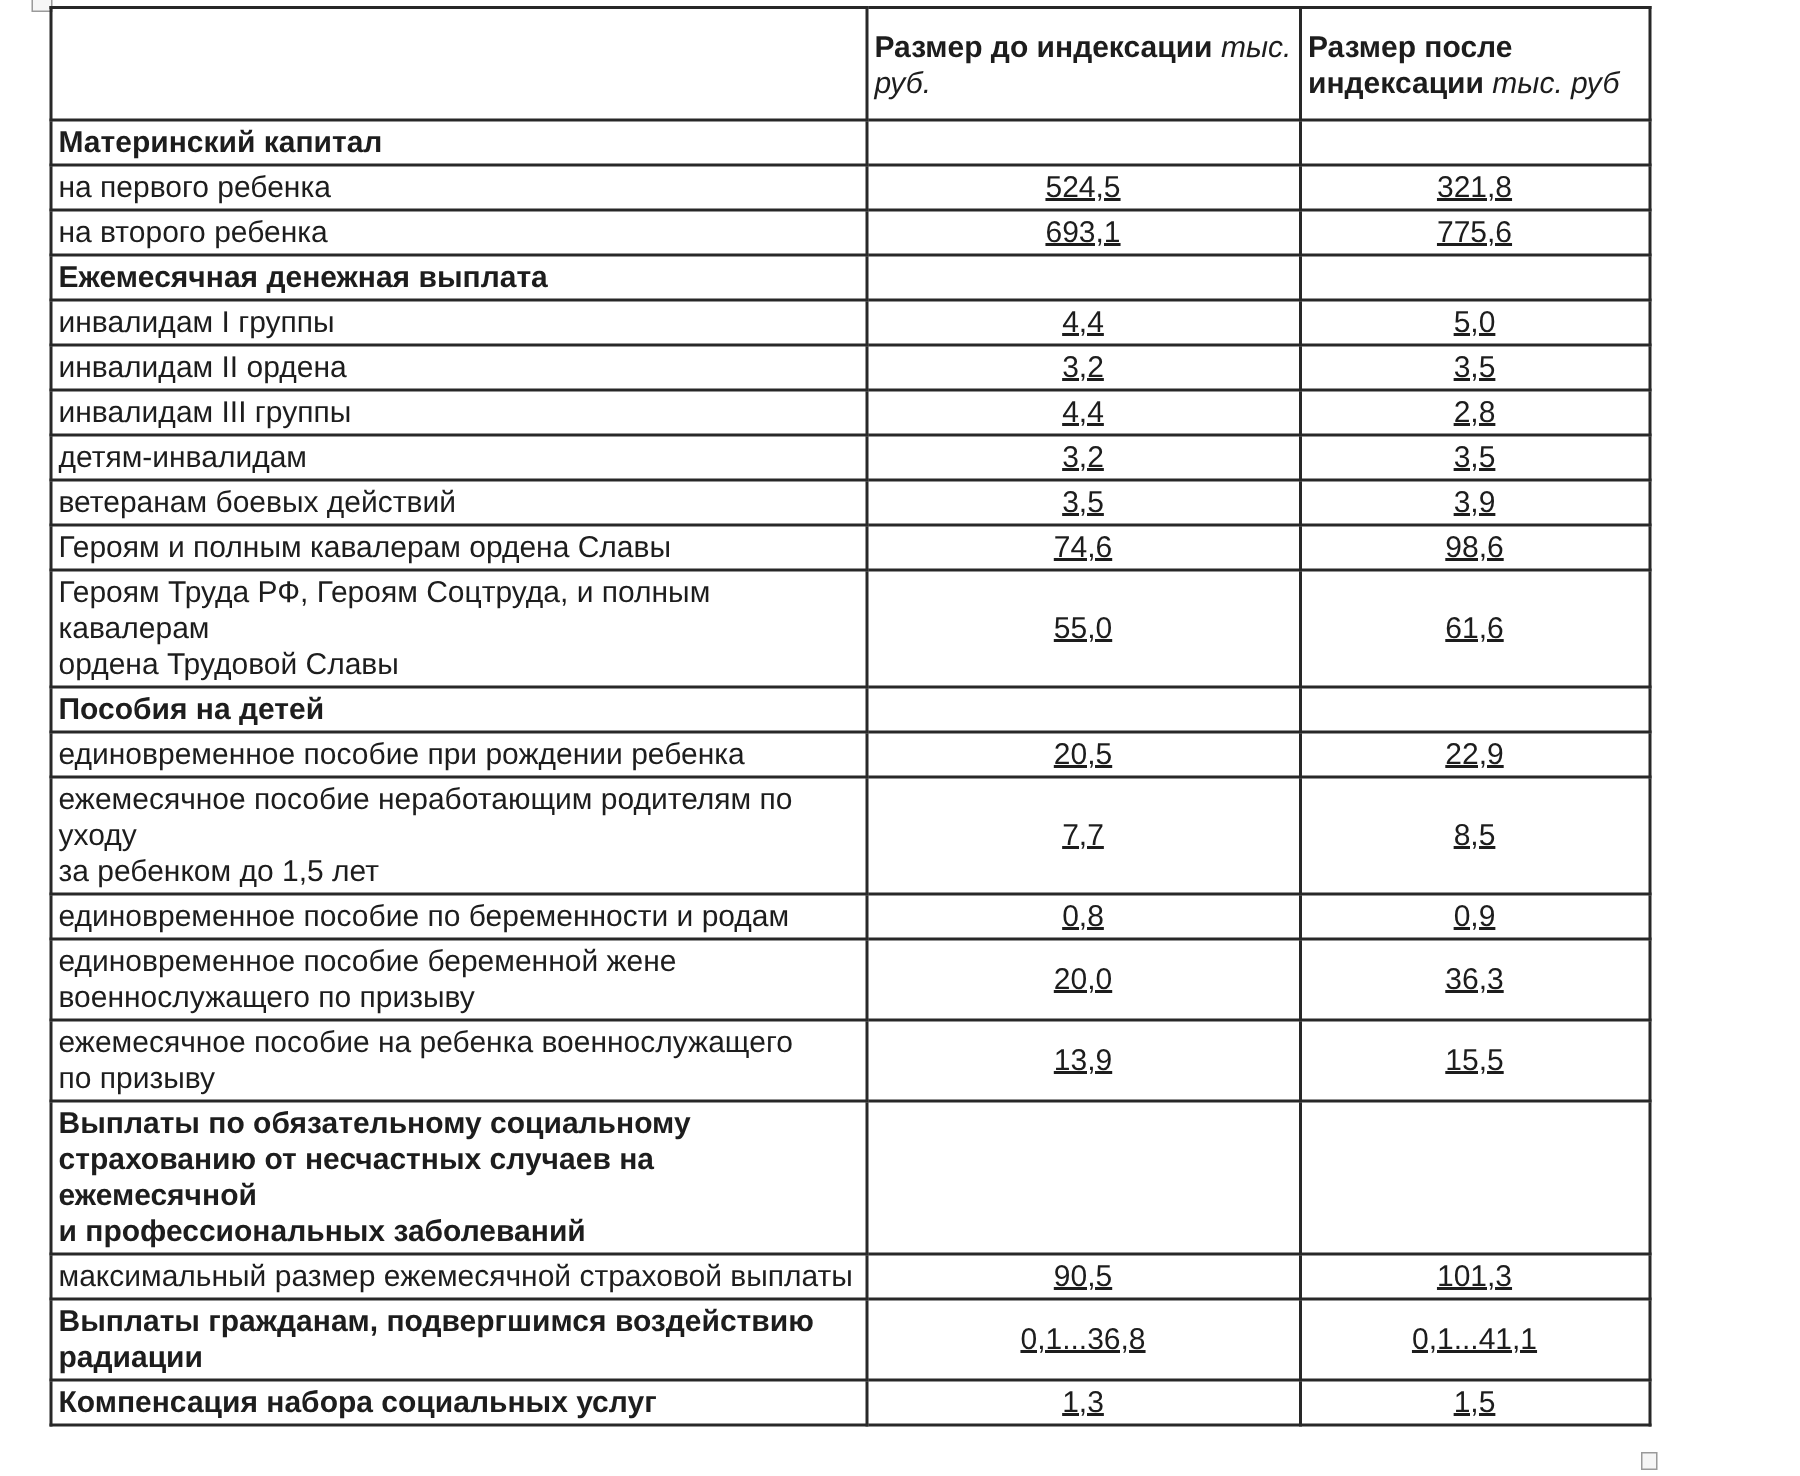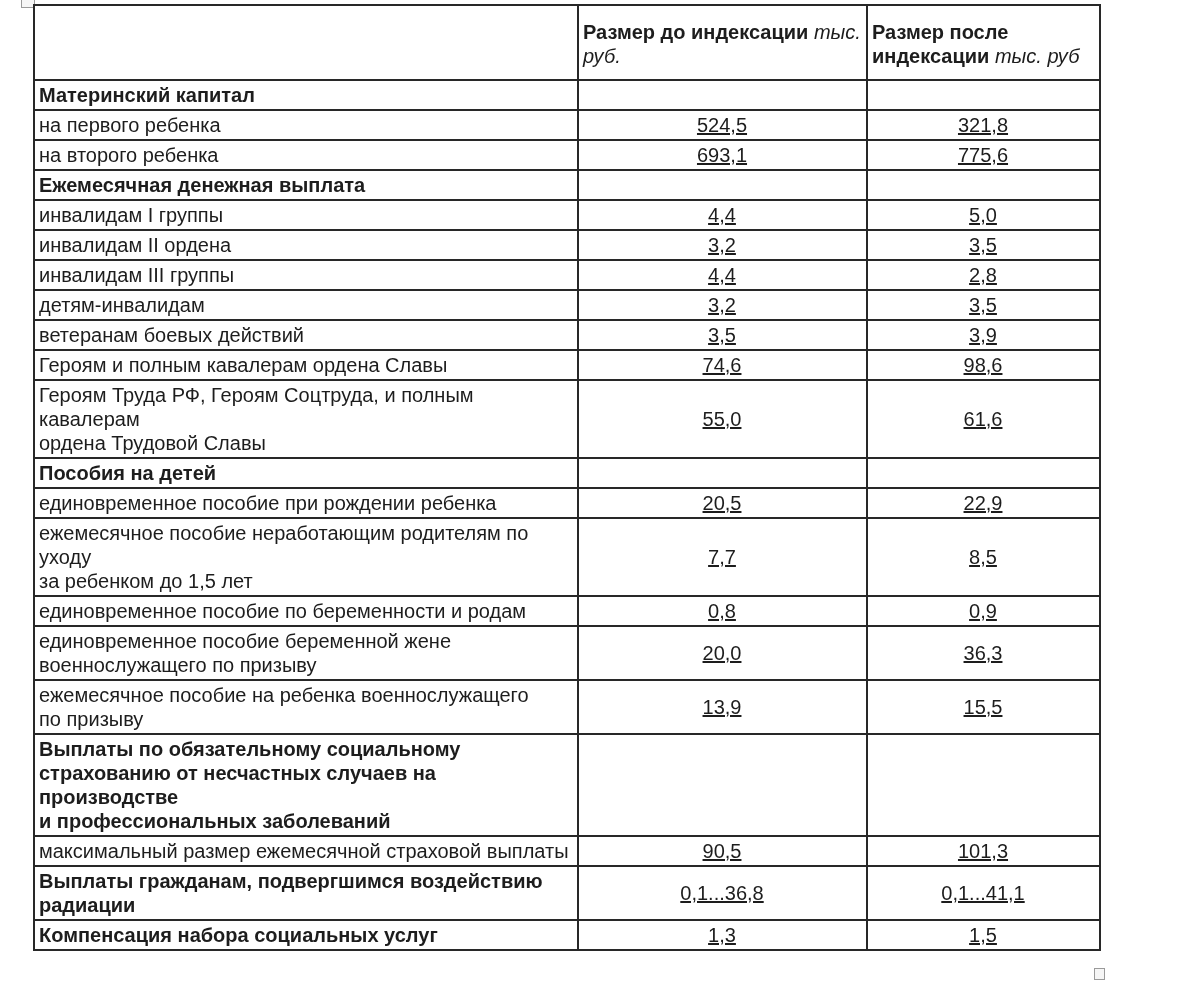--- a/index.html
+++ b/index.html
@@ -186,21 +186,21 @@
           <td class="value">36,3</td>
         </tr>
         <tr class="multi">
           <td class="label">ежемесячное пособие на ребенка военнослужащего
 по призыву</td>
           <td class="value">13,9</td>
           <td class="value">15,5</td>
         </tr>
         <tr class="bold multi">
           <td class="label">Выплаты по обязательному социальному
-страхованию от несчастных случаев на производстве
+страхованию от несчастных случаев на ежемесячной
 и профессиональных заболеваний</td>
           <td class="value"></td>
           <td class="value"></td>
         </tr>
         <tr>
           <td class="label">максимальный размер ежемесячной страховой выплаты</td>
           <td class="value">90,5</td>
           <td class="value">101,3</td>
         </tr>
         <tr class="bold multi">

